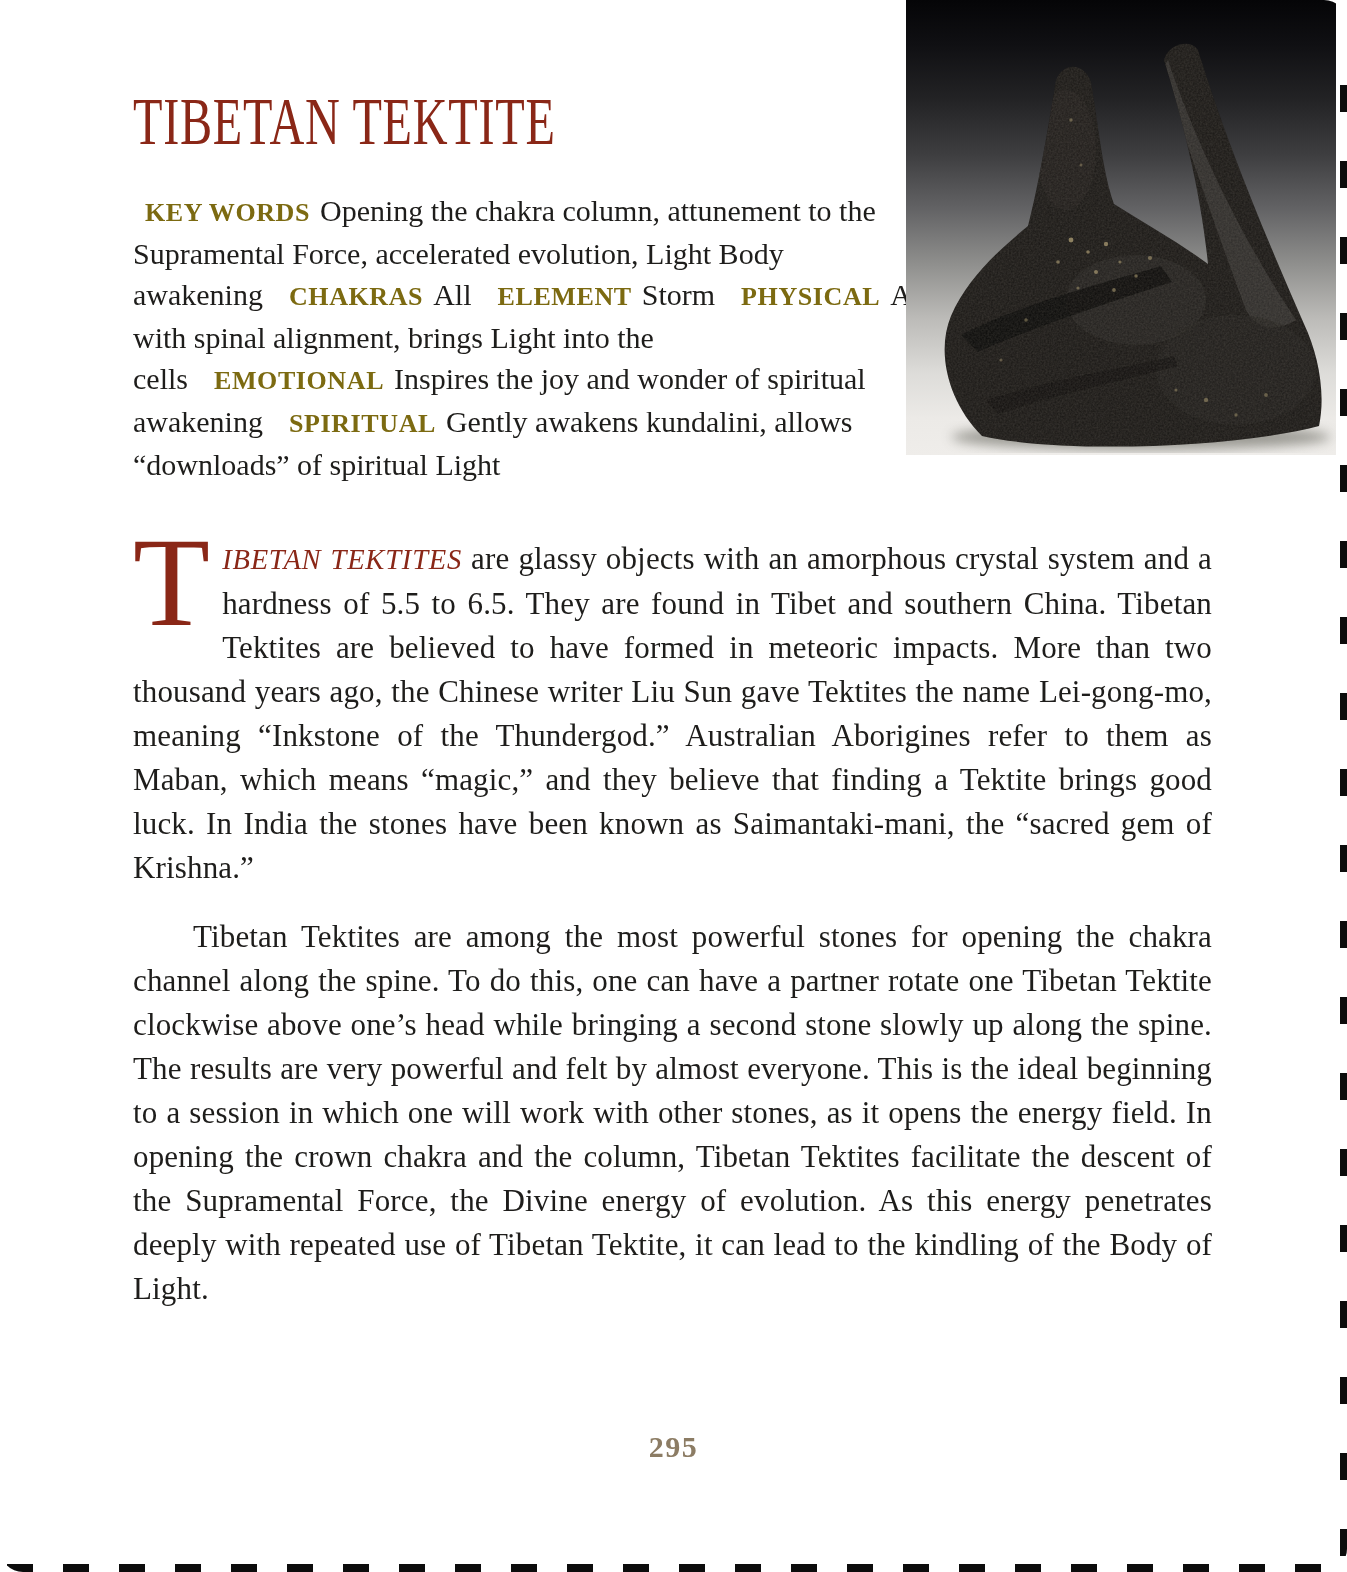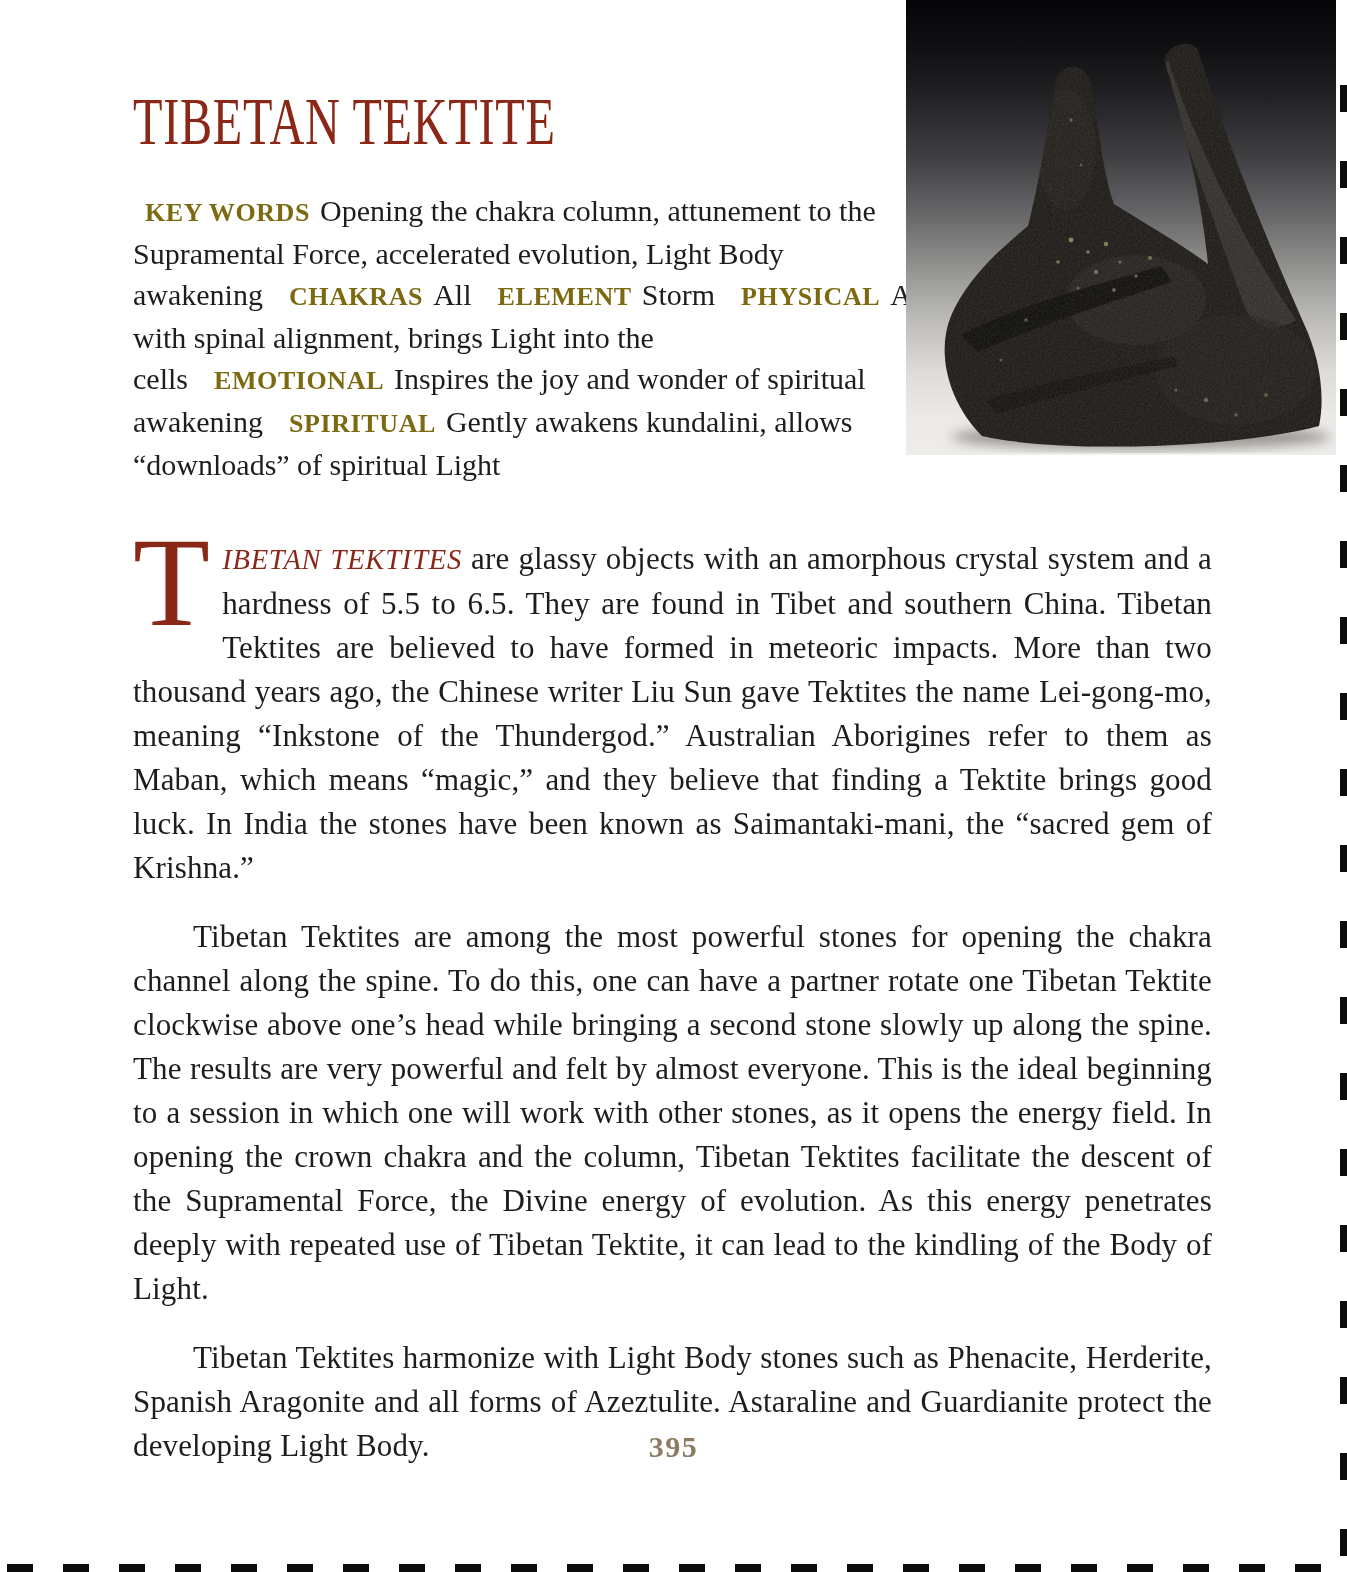--- a/index.html
+++ b/index.html
@@ -1,19 +1,20 @@
 <!DOCTYPE html>
 <html style="--c-title: #8a2717; --c-label: #7c6a11; --c-body: #1e1d1b; --c-pageNumber: #8c7c64;"><head>
 <meta charset="utf-8">
 <style>
   html,body { margin:0; padding:0; background:#ffffff; }
   .page {
     position:relative; width:1347px; height:1572px;
     background:#ffffff; overflow:hidden;
     font-family:"Liberation Serif","DejaVu Serif",serif;
+    border-radius:23px;
   }
 
   
   .title {
     position:absolute; left:133px; top:88px; margin:0;
     font-size:67px; font-weight:normal; line-height:1;
     color:var(--c-title,#8a2717);
     letter-spacing:1px; white-space:nowrap;
     transform:scaleX(.72); transform-origin:0 50%;
   }
@@ -149,21 +150,20 @@
         </g>
 
         <rect x="0" y="0" width="430" height="455" filter="url(#noise)" opacity="0.5"></rect>
       </g>
     </svg>
   </div>
 
   <div class="article">
       <p class="lead"><span class="dropcap">T</span><span class="sc">IBETAN TEKTITES</span><span class="rn"> are glassy objects with an amorphous crystal system and a hardness of 5.5 to 6.5. They are found in Tibet and southern China. Tibetan Tektites are believed to have formed in meteoric impacts. More than two thousand years ago, the Chinese writer Liu Sun gave Tektites the name </span><span class="it">Lei-gong-mo,</span><span class="rn"> meaning “Inkstone of the Thundergod.” Australian Aborigines refer to them as </span><span class="it">Maban,</span><span class="rn"> which means “magic,” and they believe that finding a Tektite brings good luck. In India the stones have been known as </span><span class="it">Saimantaki-mani,</span><span class="rn"> the “sacred gem of Krishna.”</span></p>
       <p class="indent"><span class="rn">Tibetan Tektites are among the most powerful stones for opening the chakra channel along the spine. To do this, one can have a partner rotate one Tibetan Tektite clockwise above one’s head while bringing a second stone slowly up along the spine. The results are very powerful and felt by almost everyone. This is the ideal beginning to a session in which one will work with other stones, as it opens the energy field. In opening the crown chakra and the column, Tibetan Tektites facilitate the descent of the Supramental Force, the Divine energy of evolution. As this energy penetrates deeply with repeated use of Tibetan Tektite, it can lead to the kindling of the Body of Light.</span></p>
-      <p class="indent"><span class="rn">Tibetan Tektites harmonize with Light Body stones such as Phenacite, Herderite, Spanish Aragonite and all forms of Azeztulite. Astaraline and Guardianite protect the developing Light Body.</span></p>
     </div>
 
-  <div class="pagenum">395</div>
+  <div class="pagenum">295</div>
 
   <div class="edge-right"></div>
   <div class="edge-bottom"></div>
 
 </div>
 
 </body></html>

